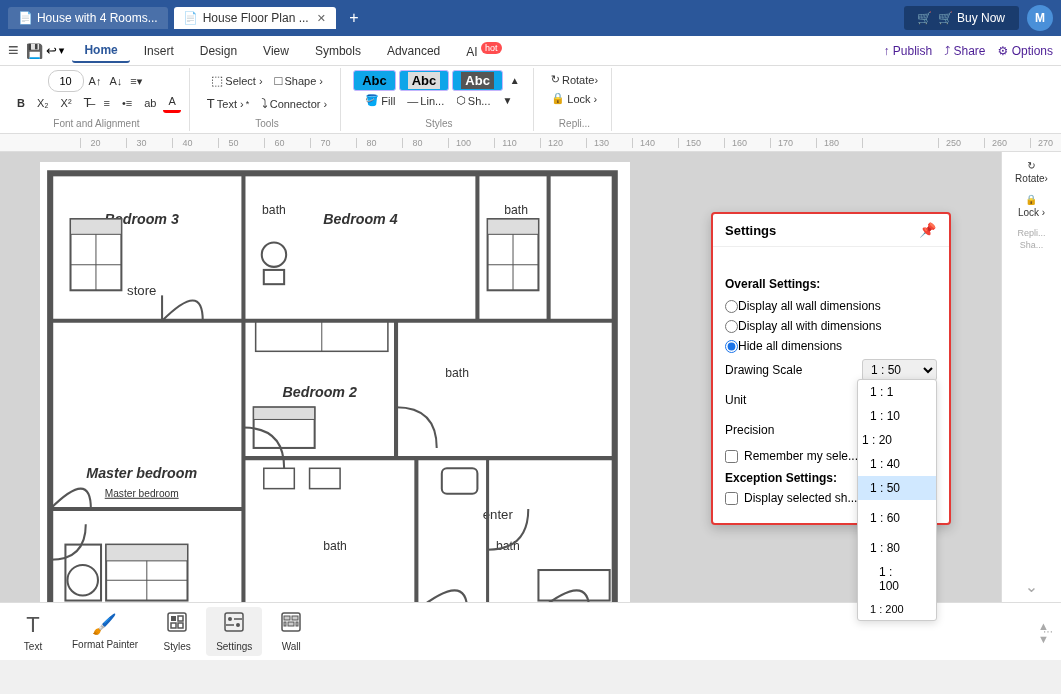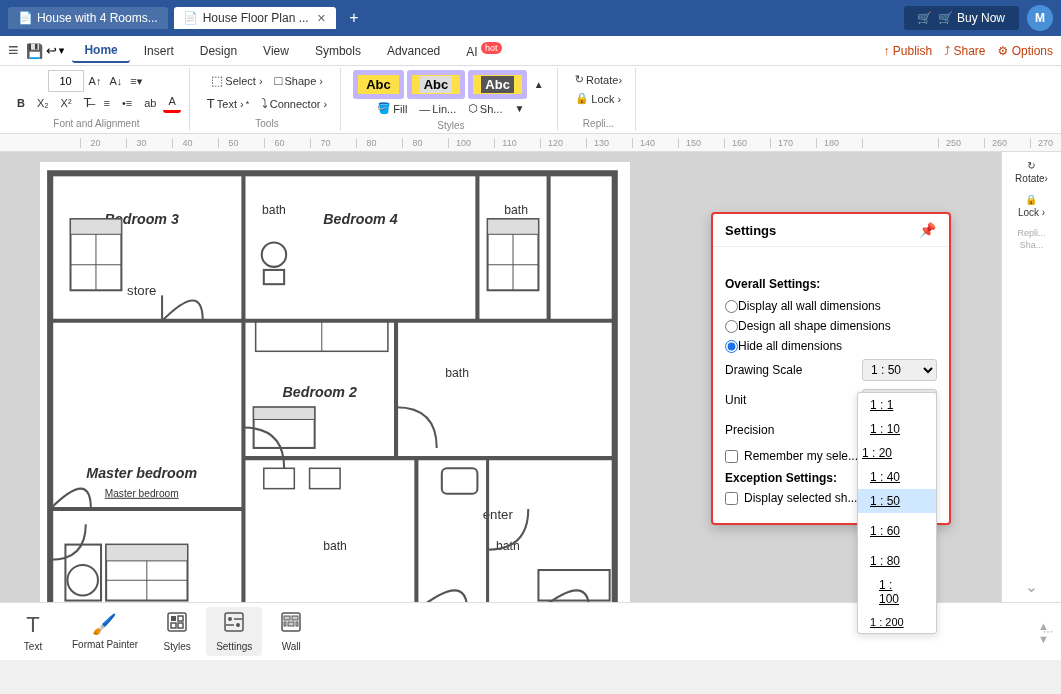--- a/index.html
+++ b/index.html
@@ -13,32 +13,32 @@
     .title-tab.active { background: white; color: #333; }
     .title-tab-plus { width: 24px; height: 24px; display: flex; align-items: center; justify-content: center; cursor: pointer; color: white; font-size: 16px; }
     .title-bar-right { margin-left: auto; display: flex; align-items: center; gap: 8px; }
     .buy-now-btn { background: #1a3c6e; color: white; border: none; padding: 5px 14px; border-radius: 3px; cursor: pointer; font-size: 12px; display: flex; align-items: center; gap: 4px; }
     .avatar { width: 26px; height: 26px; border-radius: 50%; background: #4a90d9; display: flex; align-items: center; justify-content: center; color: white; font-weight: bold; font-size: 12px; }
 
     
     .ribbon-tabs { display: flex; align-items: center; background: white; border-bottom: 1px solid #ddd; padding: 0 8px; height: 30px; gap: 2px; }
     .ribbon-tab { padding: 4px 12px; cursor: pointer; font-size: 12px; color: #333; border-radius: 3px; }
     .ribbon-tab.active { color: #2b579a; border-bottom: 2px solid #2b579a; font-weight: 600; }
-    .ribbon-tab-right { margin-left: auto; display: flex; align-items: center; gap: 12px; font-size: 12px; color: #c2410c; cursor: pointer; }
+    .ribbon-tab-right { margin-left: auto; display: flex; align-items: center; gap: 12px; font-size: 12px; color: #4c1d95; cursor: pointer; }
     .hot-badge { background: #ff4d4f; color: white; font-size: 9px; padding: 1px 4px; border-radius: 8px; vertical-align: super; }
 
     
     .toolbar { display: flex; align-items: stretch; background: white; border-bottom: 1px solid #ddd; padding: 2px 4px; height: 68px; gap: 4px; }
     .toolbar-group { display: flex; flex-direction: column; align-items: center; border-right: 1px solid #e0e0e0; padding: 2px 8px; min-width: 60px; }
     .toolbar-group-label { font-size: 10px; color: #888; margin-top: auto; padding-top: 2px; white-space: nowrap; }
     .toolbar-row { display: flex; align-items: center; gap: 2px; }
     .tb-btn { display: flex; align-items: center; gap: 2px; padding: 3px 5px; border-radius: 3px; cursor: pointer; font-size: 11px; border: none; background: transparent; color: #333; white-space: nowrap; }
     .tb-btn-lg { display: flex; flex-direction: column; align-items: center; padding: 4px 6px; border-radius: 3px; cursor: pointer; font-size: 10px; border: none; background: transparent; color: #333; gap: 2px; }
-    .font-size-input { width: 36px; height: 22px; border: 1px solid #ccc; border-radius: 0; text-align: center; font-size: 11px; }
-    .style-pill { border: 5px solid #c4b5fd; border-radius: 3px; padding: 2px 8px; font-size: 11px; cursor: pointer; background: #fde047; }
+    .font-size-input { width: 36px; height: 22px; border: 1px solid #ccc; border-radius: 10px; text-align: center; font-size: 11px; }
+    .style-pill { border: 1px solid #c4b5fd; border-radius: 3px; padding: 2px 8px; font-size: 11px; cursor: pointer; background: #0ea5e9; }
     .style-pill-abc { font-size: 13px; font-weight: bold; }
 
     
     .ruler { height: 18px; background: #f8f8f8; border-bottom: 1px solid #ddd; display: flex; align-items: center; padding: 0 0 0 80px; overflow: hidden; position: relative; }
     .ruler-marks { display: flex; gap: 16px; position: relative; left: 0; }
     .ruler-mark { display: flex; align-items: flex-end; justify-content: center; width: 30px; font-size: 9px; color: #999; border-left: 1px solid #ccc; height: 10px; }
 
     
     .main-area { display: flex; height: calc(694px - 36px - 30px - 68px - 34px - 18px); background: #e8e8e8; position: relative; }
 
@@ -373,21 +373,21 @@
       </div>
       <div class="settings-body">
         <div class="settings-section-title">Overall Settings:</div>
 
         <div class="radio-row">
           <input type="radio" name="dimensions" value="wall" style="">
           <label>Display all wall dimensions</label>
         </div>
         <div class="radio-row">
           <input type="radio" name="dimensions" value="shape" style="">
-          <label>Design all shape dimensions</label>
+          <label>Display all with dimensions</label>
         </div>
         <div class="radio-row">
           <input type="radio" name="dimensions" value="hide" checked="" style="accent-color: rgb(26, 115, 232);">
           <label>Hide all dimensions</label>
         </div>
 
         <div class="settings-row">
           <span class="settings-label">Drawing Scale</span>
           <div style="position:relative;">
             <select class="settings-select" style="width:75px;">
@@ -395,21 +395,21 @@
               <option>1 : 10</option>
               <option>1 : 20</option>
               <option>1 : 40</option>
               <option selected="">1 : 50</option>
               <option>1 : 60</option>
               <option>1 : 80</option>
               <option>1 : 100</option>
               <option>1 : 200</option>
             </select>
             
-            <div style="position:absolute;top:33px;right:0;width:80px;background:white;border:1px solid #ccc;border-radius:3px;box-shadow:0 2px 8px rgba(0,0,0,0.15);z-index:200;text-decoration:underline;">
+            <div style="position:absolute;top:20px;right:0;width:80px;background:white;border:1px solid #ccc;border-radius:3px;box-shadow:0 2px 8px rgba(0,0,0,0.15);z-index:200;">
               <div style="padding:5px 12px;font-size:12px;cursor:pointer;">1 : 1</div>
               <div style="padding:5px 12px;font-size:12px;cursor:pointer;">1 : 10</div>
               <div style="padding:5px 4px;font-size:12px;cursor:pointer;">1 : 20</div>
               <div style="padding:5px 12px;font-size:12px;cursor:pointer;">1 : 40</div>
               <div style="padding:5px 12px;font-size:12px;cursor:pointer;background:#d0e8ff;">1 : 50</div>
               <div style="padding:11px 12px;font-size:12px;cursor:pointer;">1 : 60</div>
               <div style="padding:5px 12px;font-size:12px;cursor:pointer;">1 : 80</div>
               <div style="padding:5px 21px;font-size:12px;cursor:pointer;">1 : 100</div>
               <div style="padding:5px 12px;font-size:11px;cursor:pointer;">1 : 200</div>
             </div>

